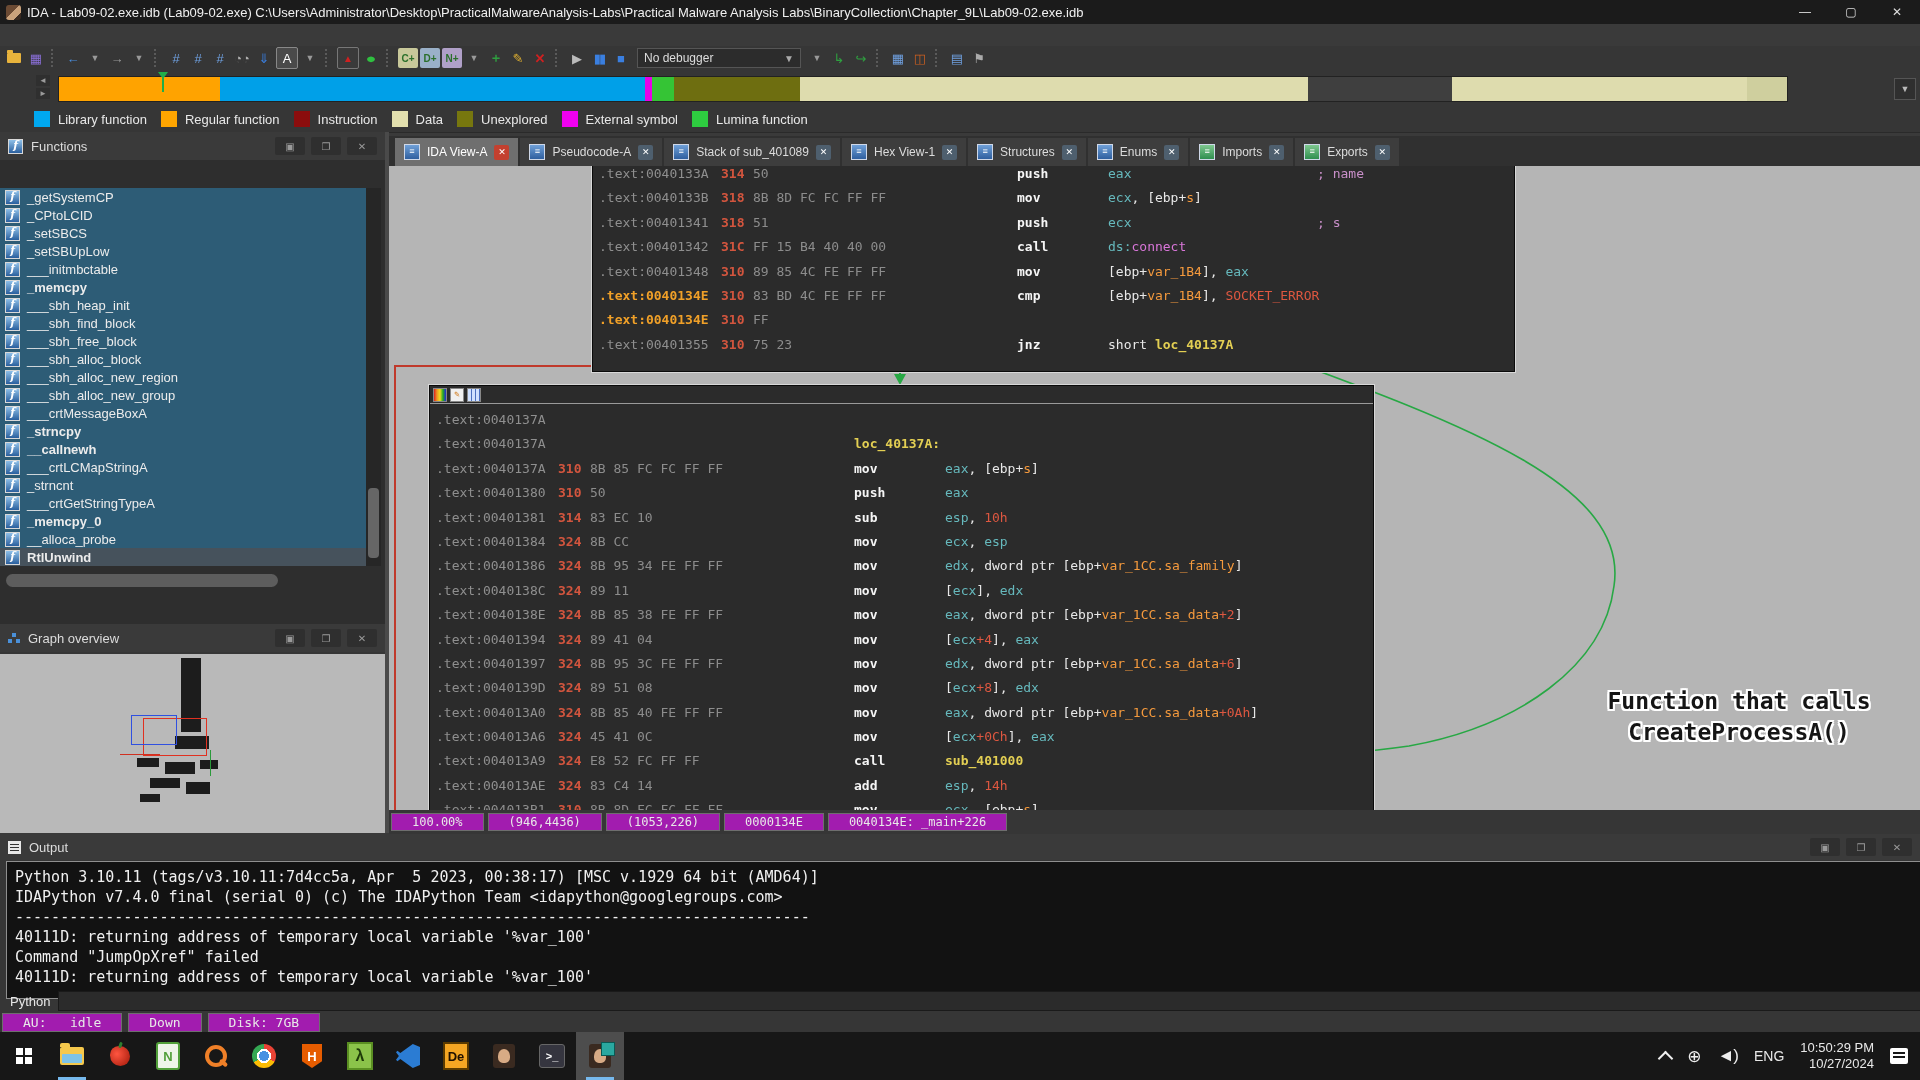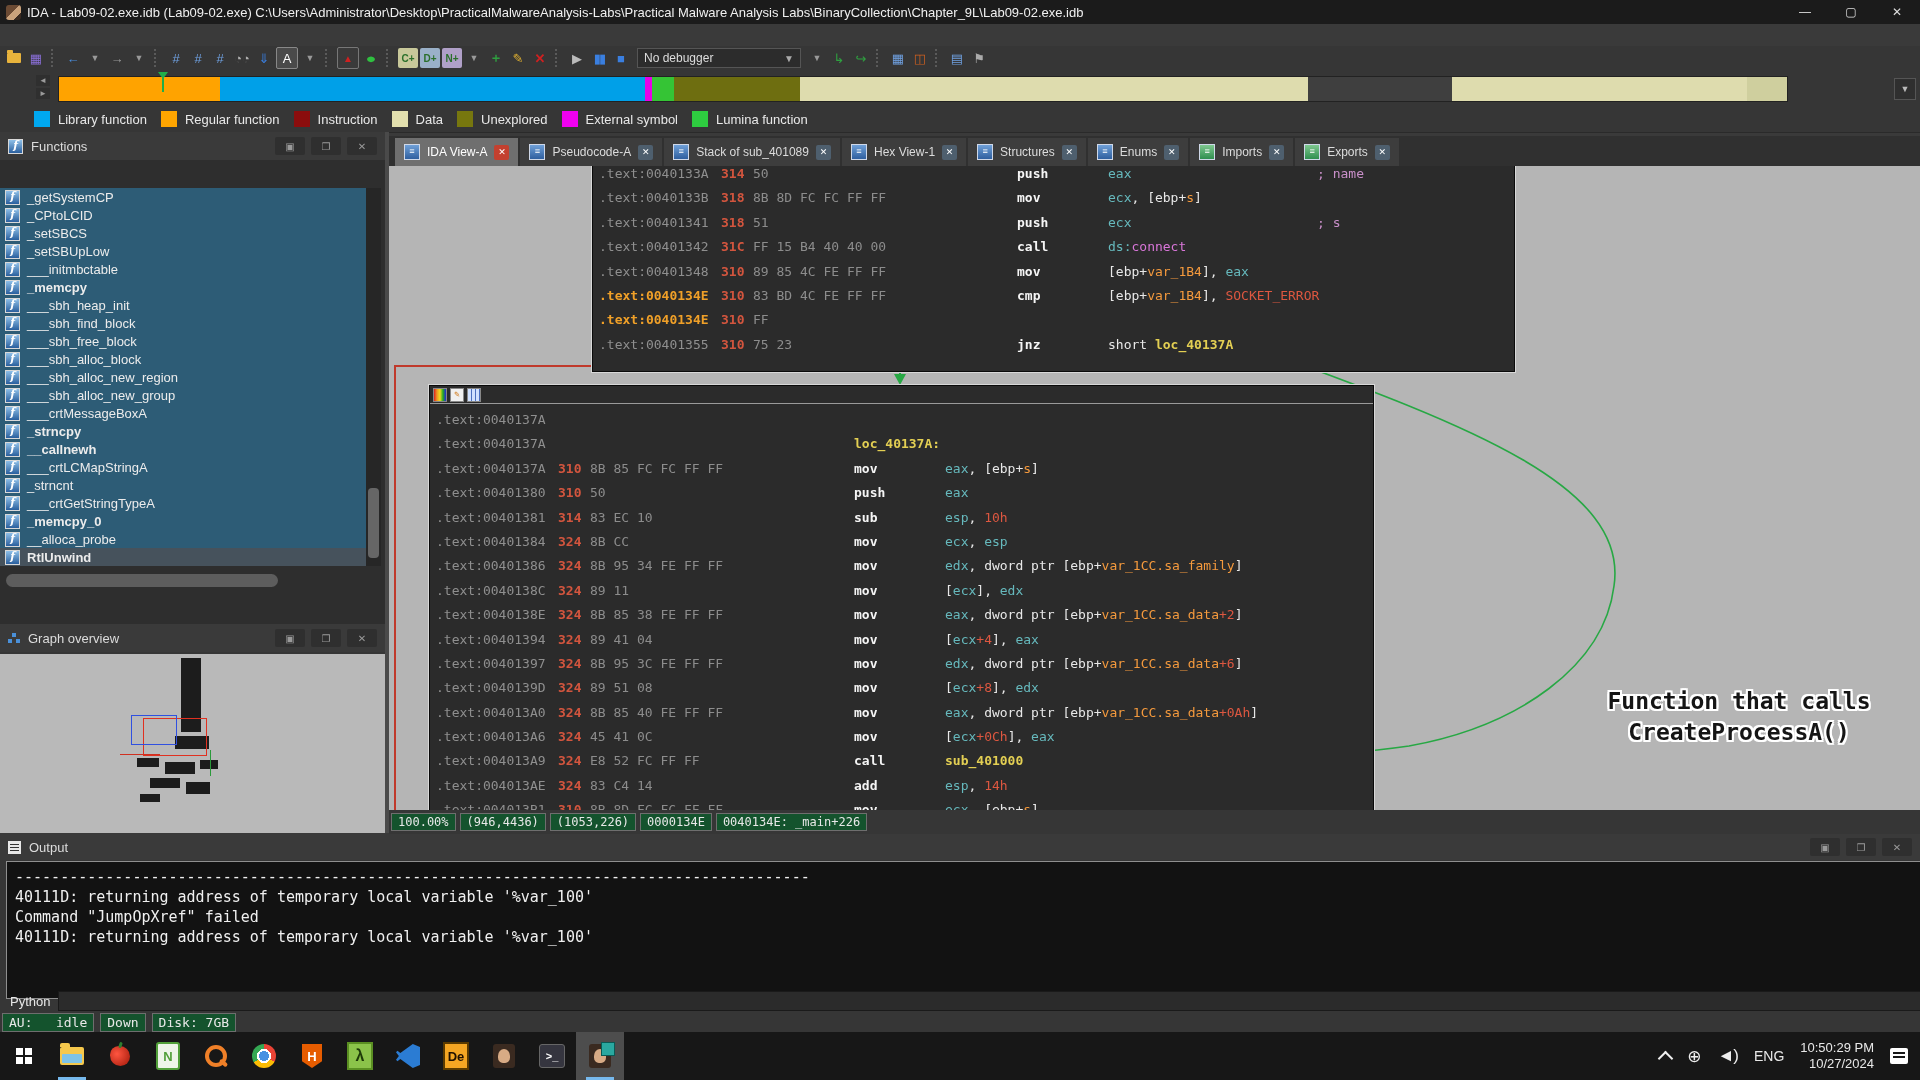--- a/index.html
+++ b/index.html
@@ -96,21 +96,21 @@
   .tk-r{color:#66b9bd}.tk-n{color:#dd5740}.tk-v{color:#f59a3d}.tk-p{color:#e8e8e8}
   .tk-x{color:#d976d9}.tk-w{color:#e8e8e8}.tk-l{color:#e3cf53;font-weight:bold}
   #annotation{position:absolute;left:1150px;top:520px;width:400px;text-align:center;
      font-family:"DejaVu Sans Mono",monospace;font-weight:bold;font-size:23px;color:#151515;line-height:31px;
      text-shadow:-2px -2px 0 #fff,2px -2px 0 #fff,-2px 2px 0 #fff,2px 2px 0 #fff,0 -2px 0 #fff,0 2px 0 #fff,-2px 0 0 #fff,2px 0 0 #fff}
   #cv-scroll{position:absolute;right:2px;top:0;width:15px;height:644px;background:#474747}
   #cv-thumb{position:absolute;left:2px;top:4px;width:11px;height:140px;background:#6d6d6d;border-radius:4px}
   
   #cstatus{left:389px;top:810px;width:1531px;height:24px;background:#363636;display:flex;align-items:center;gap:4px;padding-left:2px;
            font-family:"DejaVu Sans Mono",monospace;font-size:12px}
-  .cbox{border:1px solid #6e6e6e;background:#14532d;padding:1px 6px;white-space:pre}
+  .cbox{border:1px solid #6e6e6e;background:#a21caf;padding:1px 20px;white-space:pre}
   
   #out-panel{left:0;top:834px;width:1920px;height:198px;background:#363636}
   #out-hdr{height:26px}
   .out-ic{width:13px;height:13px;background:#e8e8e8;position:relative}
   .out-ic:before{content:"";position:absolute;left:2px;top:3px;width:9px;height:1.5px;background:#333;box-shadow:0 3px 0 #333,0 6px 0 #333}
   #console{left:6px;top:27px;width:1906px;height:126px;background:#121212;border:1px solid #8f8f8f;
            font-family:"DejaVu Sans Mono",monospace;font-size:15px;line-height:20px;color:#f0f0f0;padding:5px 8px;overflow:hidden}
   .out-line{white-space:pre}
   #py-row{left:0;top:156px;width:1920px;height:22px;display:flex;align-items:center;gap:8px;padding-left:10px;font-size:13px}
   #py-input{height:18px;flex:1;margin-right:6px;background:#2b2b2b;border:1px solid #1a1a1a}
@@ -648,20 +648,22 @@
     <div id="out-hdr" class="panel-hdr">
       <span class="out-ic"></span>
       <span>Output</span>
       <span class="dock-btns">
         <span class="dock-btn">▣</span>
         <span class="dock-btn">❐</span>
         <span class="dock-btn">✕</span>
       </span>
     </div>
     <div id="console" class="abs">
+        <div class="out-line">Python 3.10.11 (tags/v3.10.11:7d4cc5a, Apr  5 2023, 00:38:17) [MSC v.1929 64 bit (AMD64)]</div>
+        <div class="out-line">IDAPython v7.4.0 final (serial 0) (c) The IDAPython Team &lt;idapython@googlegroups.com&gt;</div>
         <div class="out-line">----------------------------------------------------------------------------------------</div>
         <div class="out-line">40111D: returning address of temporary local variable '%var_100'</div>
         <div class="out-line">Command "JumpOpXref" failed</div>
         <div class="out-line">40111D: returning address of temporary local variable '%var_100'</div>
       </div>
     <div id="py-row" class="abs">
       <span>Python</span>
       <span id="py-input"></span>
     </div>
     <div id="sbar" class="abs">

